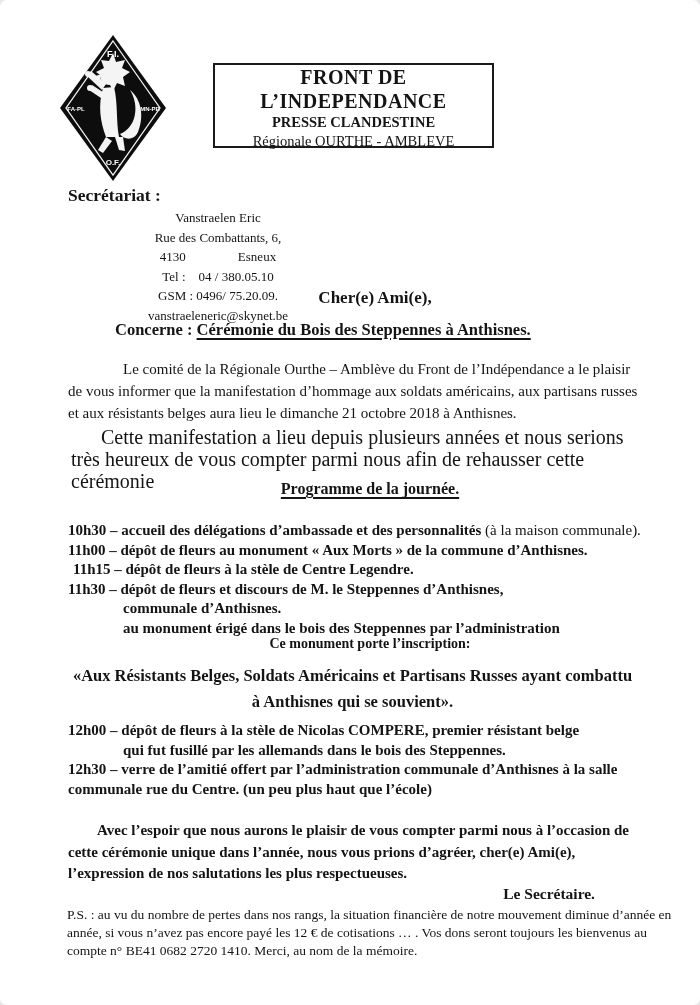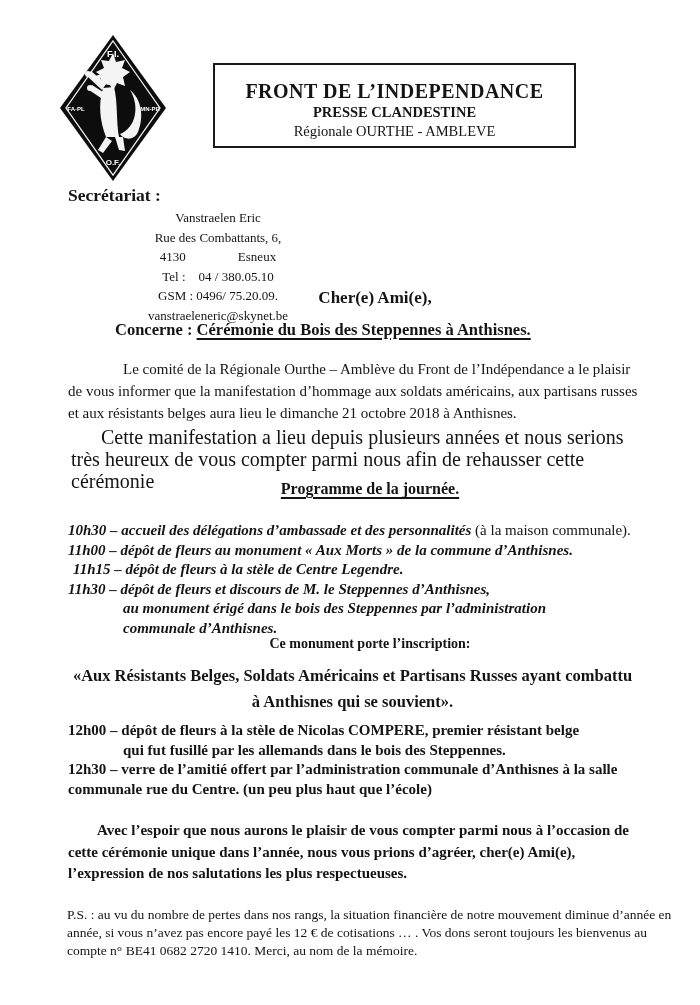--- a/index.html
+++ b/index.html
@@ -4,33 +4,34 @@
 <style>
   html,body{margin:0;padding:0;background:#e8e8e8;}
   .page{
     position:relative;
     width:700px;
     height:1005px;
     background:#ffffff;
     font-family:"Liberation Serif","DejaVu Serif",serif;
     color:#141414;
     overflow:hidden;
+    border-radius:7px;
   }
   .abs{position:absolute;}
 
   
   .logo{left:56px;top:32px;width:114px;height:152px;}
 
   
   .hbox{
-    left:213px;top:63px;width:363px;height:85px;
+    left:213px;top:63px;width:281px;height:85px;
     border:2px solid #1a1a1a;
     text-align:center;
     box-sizing:border-box;
-    padding-top:14px;
+    padding-top:0;
   }
   .hbox .t1{font-size:20px;font-weight:bold;letter-spacing:.5px;line-height:24px;}
   .hbox .t2{font-size:14.5px;font-weight:bold;line-height:19px;}
   .hbox .t3{font-size:14.5px;font-weight:bold;line-height:19px;}
   .hbox .t4{font-size:14.5px;line-height:19px;}
 
   
   .sec{left:68px;top:184px;width:300px;}
   .sec-h{font-size:17.5px;font-weight:bold;line-height:22px;margin-bottom:2px;}
   .sec-line{font-size:13px;line-height:19.5px;white-space:pre-wrap;text-align:center;}
@@ -59,21 +60,21 @@
 
   .prog-head{
     left:0;top:480px;width:700px;text-align:center;
     font-size:16px;font-weight:bold;
     text-decoration:underline;text-decoration-thickness:1.5px;text-underline-offset:3px;
     transform:translateX(20px);
   }
 
   .prog{left:68px;top:521px;width:575px;font-size:15px;line-height:19.5px;}
   .prog-line{white-space:nowrap;}
-  .prog-line .b{font-weight:bold;font-style:italic;}
+  .prog-line .b{font-weight:bold;}
   .prog-line.ind{padding-left:55px;}
   .prog-line.sm{padding-left:5px;}
 
   .monument-intro{
     left:0;top:636px;width:700px;text-align:center;
     font-size:14px;font-weight:bold;
     transform:translateX(20px);
   }
   .inscription{
     left:70px;top:663px;width:565px;text-align:center;
@@ -154,30 +155,31 @@
   <div class="abs para1">Le comité de la Régionale Ourthe – Amblève du Front de l’Indépendance a le plaisir de vous informer que la manifestation d’hommage aux soldats américains, aux partisans russes et aux résistants belges aura lieu le dimanche 21 octobre 2018 à Anthisnes.</div>
   <div class="abs para2">Cette manifestation a lieu depuis plusieurs années et nous serions très heureux de vous compter parmi nous afin de rehausser cette cérémonie</div>
 
   <div class="abs prog-head">Programme de la journée.</div>
 
   <div class="abs prog">
     <div class="prog-line"><span class="b">10h30 – accueil des délégations d’ambassade et des personnalités</span><span> (à la maison communale).</span></div>
     <div class="prog-line"><span class="b">11h00 – dépôt de fleurs au monument « Aux Morts » de la commune d’Anthisnes.</span></div>
     <div class="prog-line sm"><span class="b">11h15 – dépôt de fleurs à la stèle de Centre Legendre.</span></div>
     <div class="prog-line"><span class="b">11h30 – dépôt de fleurs et discours de M. le Steppennes d’Anthisnes,</span></div>
+    <div class="prog-line ind"><span class="b">communale d’Anthisnes.</span></div>
     <div class="prog-line ind"><span class="b">au monument érigé dans le bois des Steppennes par l’administration</span></div>
-    <div class="prog-line ind"><span class="b">communale d’Anthisnes.</span></div>
   </div>
 
   <div class="abs monument-intro">Ce monument porte l’inscription:</div>
   <div class="abs inscription">«Aux Résistants Belges, Soldats Américains et Partisans Russes ayant combattu à Anthisnes qui se souvient».</div>
 
   <div class="abs prog2">
     <div>12h00 – dépôt de fleurs à la stèle de Nicolas COMPERE, premier résistant belge</div>
     <div class="ind">qui fut fusillé par les allemands dans le bois des Steppennes.</div>
     <div>12h30 – verre de l’amitié offert par l’administration communale d’Anthisnes à la salle</div>
     <div>communale rue du Centre. (un peu plus haut que l’école)</div>
   </div>
 
   <div class="abs closing">Avec l’espoir que nous aurons le plaisir de vous compter parmi nous à l’occasion de cette cérémonie unique dans l’année, nous vous prions d’agréer, cher(e) Ami(e), l’expression de nos salutations les plus respectueuses.</div>
+  <div class="abs signature">Le Secrétaire.</div>
   <div class="abs ps">P.S. : au vu du nombre de pertes dans nos rangs, la situation financière de notre mouvement diminue d’année en année, si vous n’avez pas encore payé les 12 € de cotisations … . Vos dons seront toujours les bienvenus au compte n° BE41 0682 2720 1410. Merci, au nom de la mémoire.</div>
 
 </div>
 
 </body></html>

